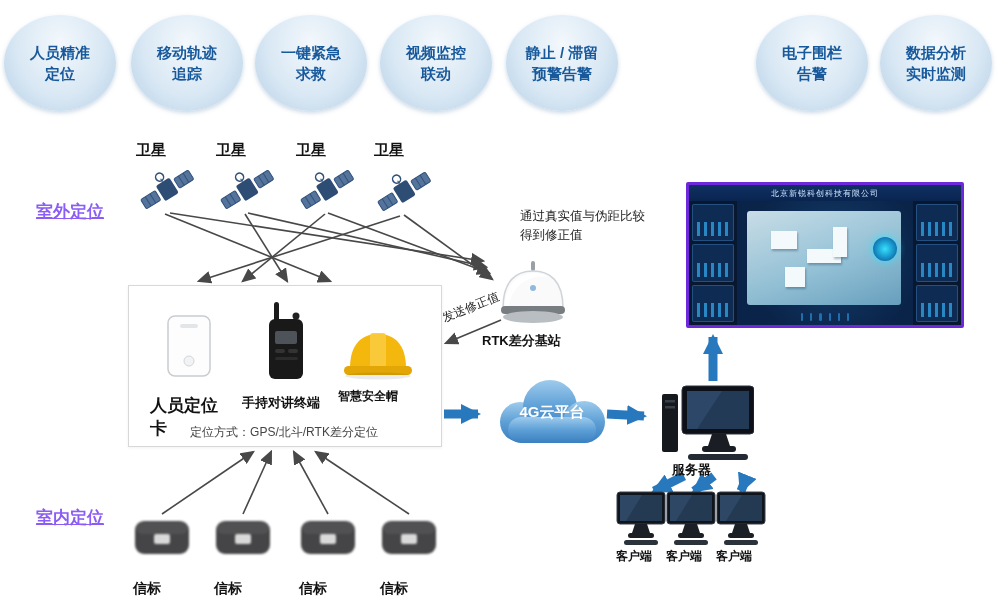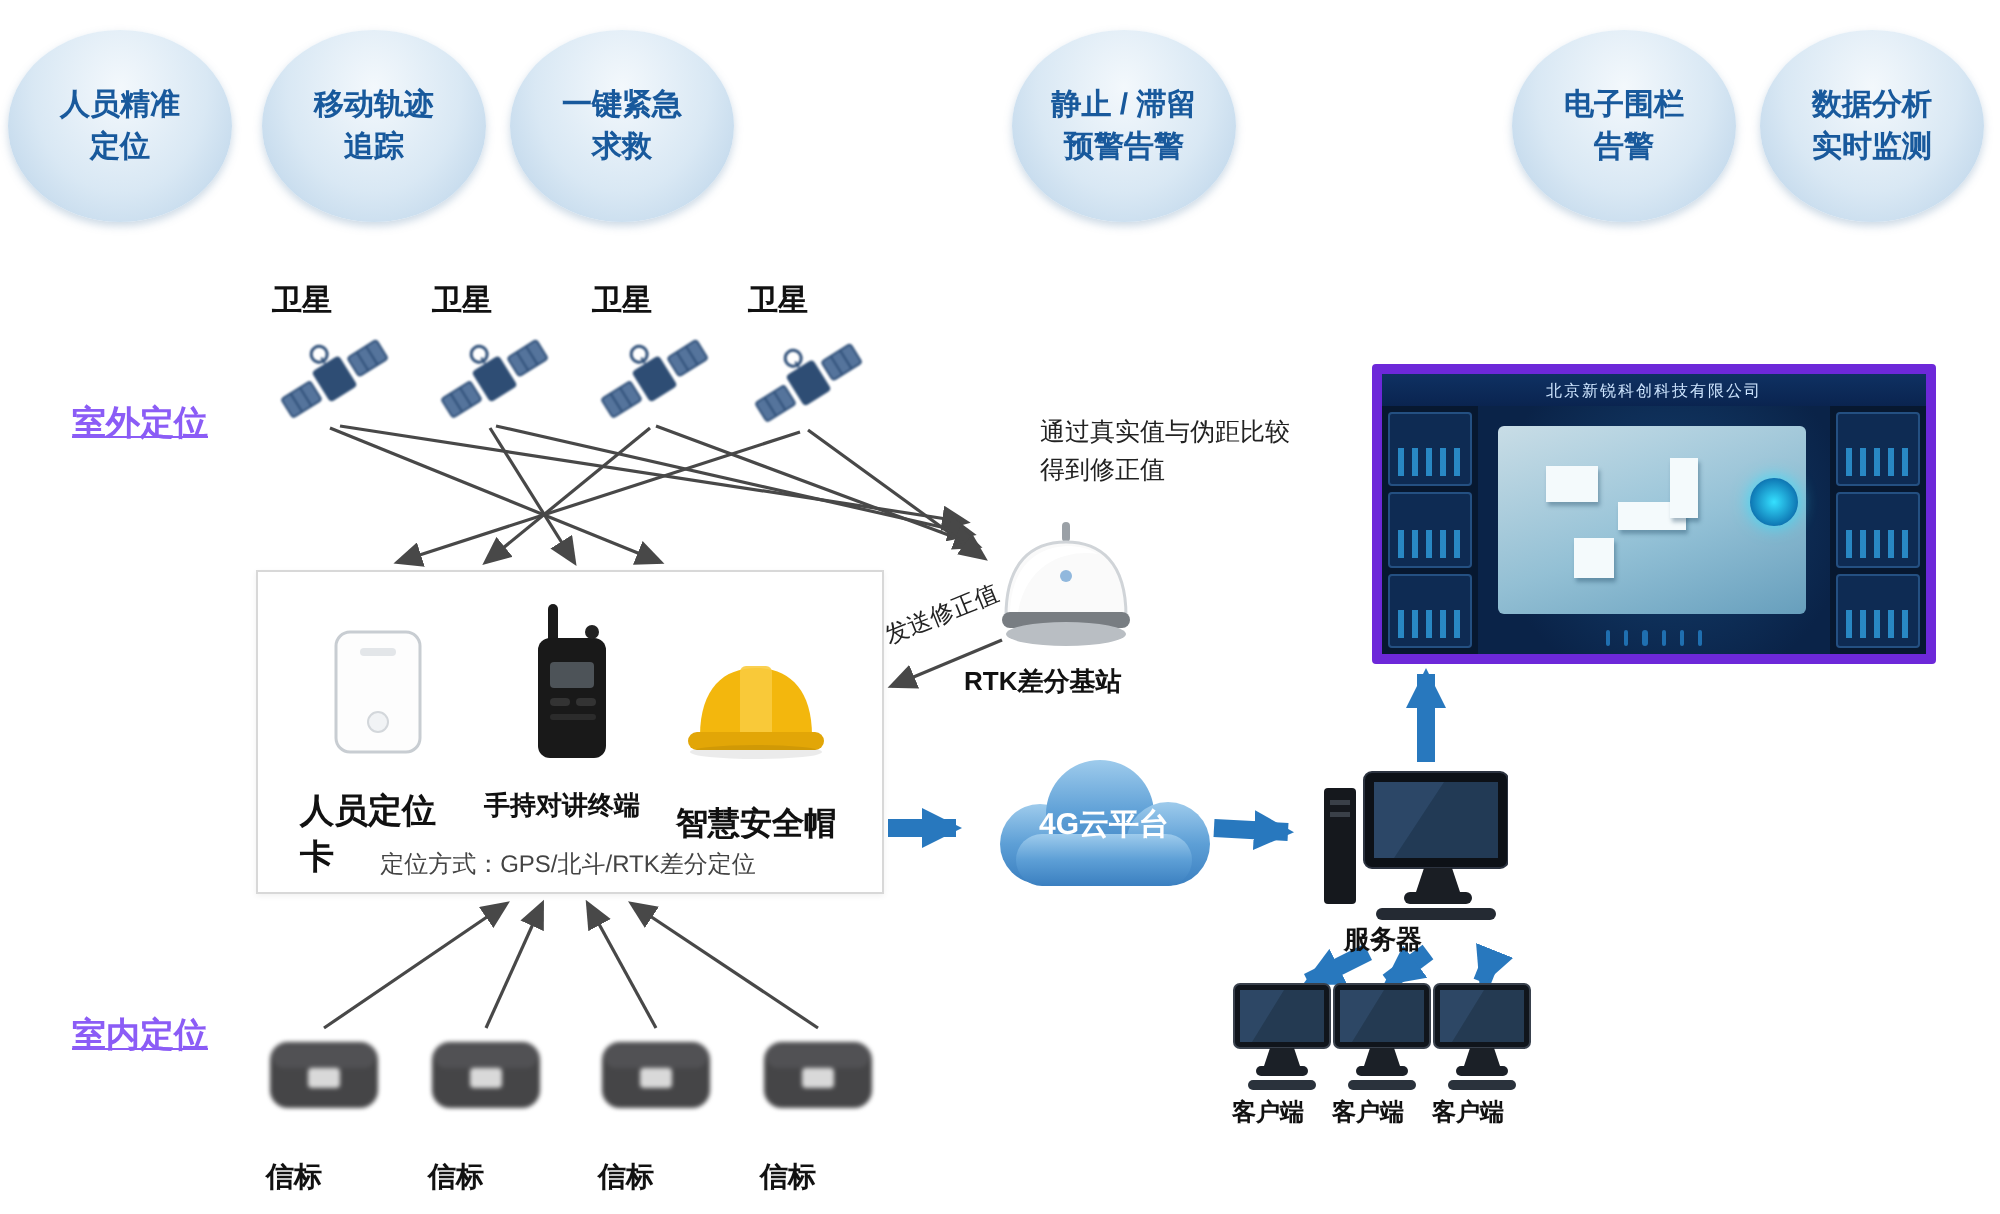--- a/index.html
+++ b/index.html
@@ -25,21 +25,21 @@
   .beacon{filter:blur(1.1px);}
   
   .devbox{position:absolute;left:128px;top:285px;width:312px;height:160px;background:#fff;
     border:1px solid #d8d8d8;box-shadow:0 1px 3px rgba(0,0,0,.06);z-index:2;}
   .devnote{position:absolute;left:132px;top:424px;width:304px;text-align:center;
     font-size:12px;color:#444;z-index:3;}
   .cloud-lbl{position:absolute;left:504px;top:403px;width:96px;text-align:center;
     color:#fff;font-weight:700;font-size:15px;z-index:3;}
   
   .dash{position:absolute;left:686px;top:182px;width:272px;height:140px;background:#071830;
-    border:5px solid #6d28d9;border-radius:2px;overflow:hidden;z-index:2;font-family:Liberation Serif, serif;}
+    border:3px solid #6d28d9;border-radius:2px;overflow:hidden;z-index:2;font-family:Liberation Serif, serif;}
   .dash-title{height:16px;background:linear-gradient(180deg,#0f3162,#0a2450);color:#cfe6ff;
     font-size:8px;display:flex;align-items:center;justify-content:center;letter-spacing:1px;}
   .dash-body{position:relative;height:124px;display:flex;}
   .dash-col{width:48px;padding:3px;display:flex;flex-direction:column;gap:3px;box-sizing:border-box;}
   .dash-panel{flex:1;background:rgba(30,80,150,.35);border:1px solid rgba(80,150,220,.35);
     border-radius:2px;position:relative;overflow:hidden;}
   .dash-panel::after{content:"";position:absolute;left:4px;right:4px;bottom:4px;height:14px;
     background:repeating-linear-gradient(90deg,#2f9fe0 0 3px,transparent 3px 7px);opacity:.8;}
   .dash-center{flex:1;position:relative;background:radial-gradient(circle at 55% 45%, #143f6e 0%, #0a2348 75%);}
   .dash-iso{position:absolute;left:10px;top:10px;right:12px;bottom:20px;border-radius:3px;
@@ -99,20 +99,24 @@
       <span>定位</span>
     </div>
   <div class="badge" style="left:131px">
       <span>移动轨迹</span>
       <span>追踪</span>
     </div>
   <div class="badge" style="left:255px">
       <span>一键紧急</span>
       <span>求救</span>
     </div>
+  <div class="badge" style="left:380px">
+      <span>视频监控</span>
+      <span>联动</span>
+    </div>
   <div class="badge" style="left:506px">
       <span>静止 / 滞留</span>
       <span>预警告警</span>
     </div>
   <div class="badge" style="left:756px">
       <span>电子围栏</span>
       <span>告警</span>
     </div>
   <div class="badge" style="left:880px">
       <span>数据分析</span>
@@ -212,21 +216,21 @@
   </svg>
   <svg class="abs" style="left:342px;top:326px" width="72" height="54" viewBox="0 0 72 54">
     <path d="M8,42 C8,18 20,8 36,8 C52,8 64,18 64,42 Z" fill="#f3b70d"></path>
     <path d="M31,7 h10 a3,3 0 0 1 3,3 v30 h-16 v-30 a3,3 0 0 1 3,-3 z" fill="#f9cb3e" opacity="0.9"></path>
     <rect x="2" y="40" width="68" height="9" rx="4.5" fill="#e2a607"></rect>
     <ellipse cx="36" cy="50" rx="33" ry="3.5" fill="rgba(0,0,0,0.08)"></ellipse>
   </svg>
 
   <div class="lbl" style="left:150px;top:394px;width:76px;font-size:17px">人员定位卡</div>
   <div class="lbl" style="left:242px;top:394px;width:90px;font-size:13px">手持对讲终端</div>
-  <div class="lbl" style="left:338px;top:402px;width:80px;font-size:16px">智慧安全帽</div>
+  <div class="lbl" style="left:338px;top:388px;width:80px;font-size:12px">智慧安全帽</div>
   <div class="devnote">定位方式：GPS/北斗/RTK差分定位</div>
 
   <svg class="abs" style="left:486px;top:372px" width="132" height="82" viewBox="0 0 132 82">
     <defs>
         <linearGradient id="cg" x1="0" y1="0" x2="0" y2="1">
       <stop offset="0" stop-color="#9ecbec"></stop>
           <stop offset="0.5" stop-color="#5d9fd6"></stop>
           <stop offset="1" stop-color="#3a7fc0"></stop>
     </linearGradient>
       </defs>

